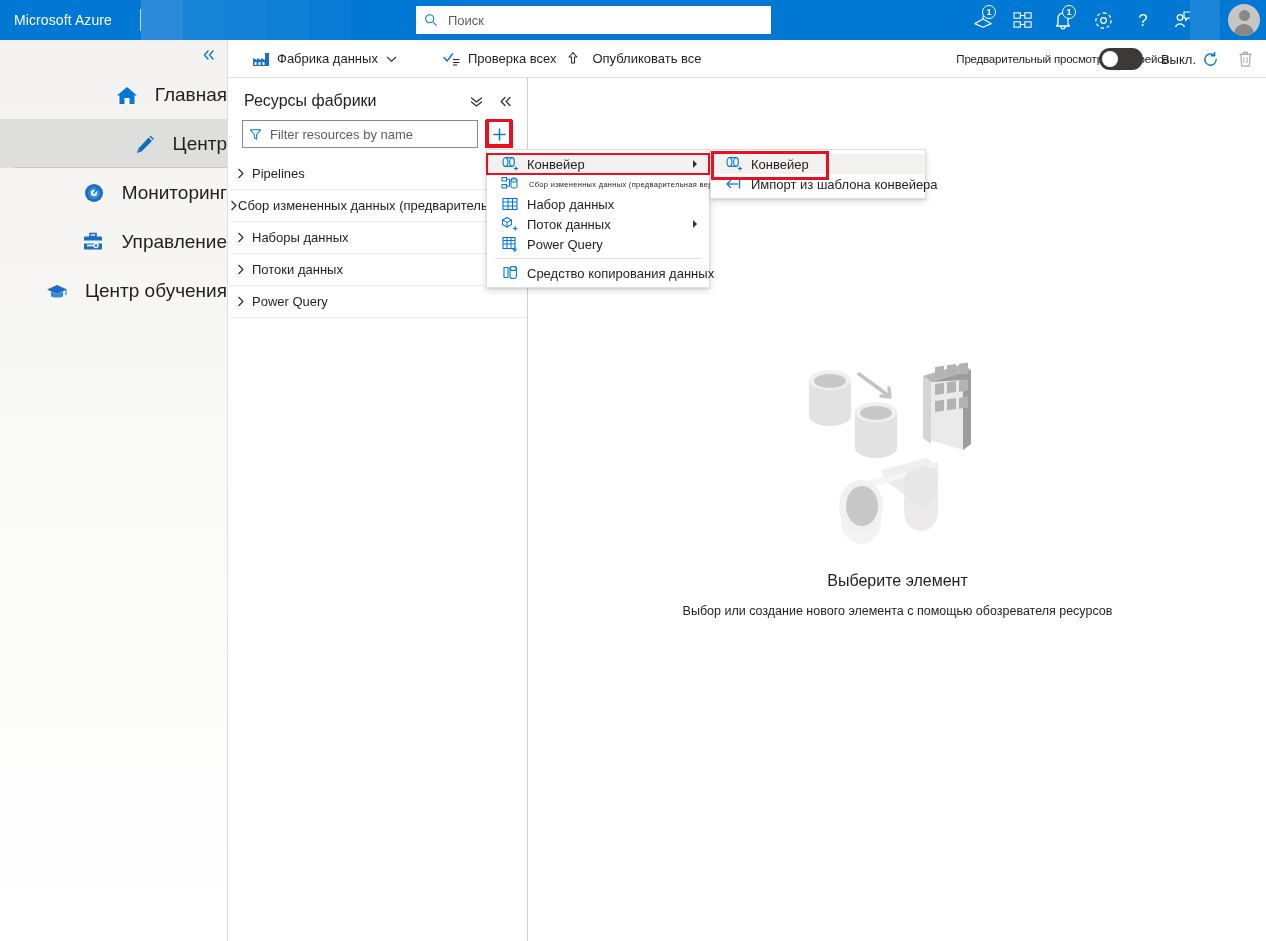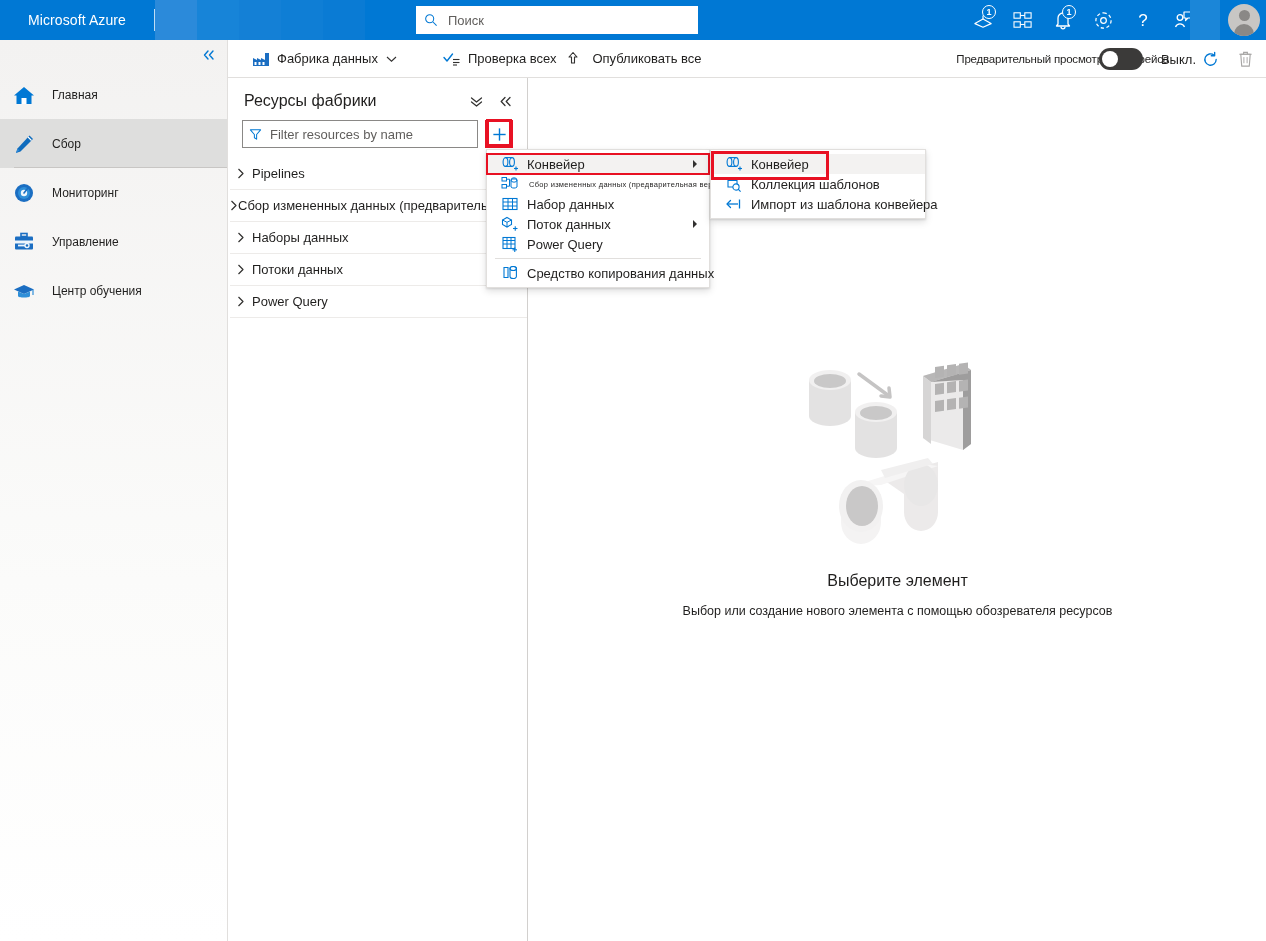--- a/index.html
+++ b/index.html
@@ -12,35 +12,35 @@
     color: #201f1e;
   }
   .app { position: relative; width: 1266px; height: 941px; }
 
   
   .topbar {
     position: absolute; left: 0; top: 0; width: 1266px; height: 40px;
     background: #0078d4; display: flex; align-items: center;
   }
   .brand {
-    color: #ffffff; font-size: 14px; padding-left: 28px;
+    color: #ffffff; font-size: 14px; padding-left: 14px;
     letter-spacing: .1px; white-space: nowrap;
   }
   .brand-divider {
     width: 1px; height: 22px; background: rgba(255,255,255,.75);
     margin-left: 28px;
   }
   .crumb-blocks { display: flex; height: 40px; align-items: stretch; }
   .cb { width: 42px; height: 40px; }
   .cb.a { background: #2b8ada; }
   .cb.b { background: #1784d8; }
   .cb.c { background: #1480d6; }
   .cb.d { background: #0f7ed5; }
   .cb.e { background: #0a7bd4; }
-  .searchwrap { position: absolute; left: 416px; top: 6px; width: 282px; height: 28px; }
+  .searchwrap { position: absolute; left: 416px; top: 6px; width: 355px; height: 28px; }
   .searchbox {
     width: 100%; height: 28px; background: #ffffff;
     display: flex; align-items: center; padding: 0 8px; border: none;
   }
   .searchbox .mag { margin-right: 8px; display: flex; }
   .search-input {
     border: none; outline: none; flex: 1; font-size: 13px;
     font-family: "Liberation Sans", sans-serif; color: #323130; background: transparent;
   }
   .search-input::placeholder { color: #605e5c; }
@@ -70,21 +70,21 @@
   
   .leftnav {
     position: absolute; left: 0; top: 40px; width: 228px; height: 901px;
     background: linear-gradient(to bottom, #f3f2f1 0%, #fbfbfa 60%, #ffffff 100%);
     border-right: 1px solid #e1dfdd;
   }
   .collapse-row { height: 30px; display: flex; justify-content: flex-end; align-items: center; padding-right: 10px; }
   .chev2 { color: #0078d4; font-size: 14px; cursor: pointer; line-height: 1; }
   .navitem {
     height: 49px; display: flex; align-items: center; padding-left: 12px;
-    font-size: 12px; color: #201f1e; cursor: pointer; position: relative;
+    font-size: 19px; color: #201f1e; cursor: pointer; position: relative; justify-content: flex-end;
   }
   .navitem.active { background: #dededd; }
   .navitem.active::after {
     content: ""; position: absolute; left: 14px; right: 0; bottom: 0; height: 1px; background: #c8c6c4;
   }
   .navicon { width: 34px; display: flex; align-items: center; justify-content: flex-start; }
   .navlabel { padding-left: 6px; }
 
   
   .adftoolbar {
@@ -292,21 +292,21 @@
     </div>
 
     <div class="navitem active">
       <span class="navicon">
         <svg width="24" height="22" viewBox="0 0 24 22">
           <path d="M17.5 2.5 L21 6 L8.5 18.5 L4 20 L5.5 15.5 Z" fill="#0f6cbd"></path>
           <path d="M16 4 L19.5 7.5" stroke="#ffffff" stroke-width="1.1"></path>
           <path d="M4 20 L5.5 15.5 L7.5 17.5 Z" fill="#2b88d8"></path>
         </svg>
       </span>
-      <span class="navlabel">Сбор</span>
+      <span class="navlabel">Центр</span>
     </div>
 
     <div class="navitem">
       <span class="navicon">
         <svg width="24" height="22" viewBox="0 0 24 22">
           <circle cx="12" cy="11" r="9" fill="#1b6ec2"></circle>
           <circle cx="12" cy="11" r="6" fill="#2f8fd8"></circle>
           <circle cx="12" cy="11" r="3.2" fill="#eef6fc"></circle>
           <path d="M12 11 L15.5 6.5" stroke="#1b6ec2" stroke-width="1.6" stroke-linecap="round"></path>
         </svg>
@@ -638,31 +638,20 @@
           <ellipse cx="11" cy="6" rx="2.4" ry="4.4" fill="none" stroke="#0078d4" stroke-width="1.1"></ellipse>
           <line x1="4.5" y1="1.6" x2="11" y2="1.6" stroke="#0078d4" stroke-width="1.1"></line>
           <line x1="4.5" y1="10.4" x2="11" y2="10.4" stroke="#0078d4" stroke-width="1.1"></line>
           <line x1="13" y1="12.5" x2="17" y2="12.5" stroke="#0078d4" stroke-width="1.1"></line>
           <line x1="15" y1="10.5" x2="15" y2="14.5" stroke="#0078d4" stroke-width="1.1"></line>
         </svg>
       </span>
       <span class="mlabel">Конвейер</span>
     </div>
 
-    <div class="mi">
-      <span class="mic">
-        <svg width="18" height="16" viewBox="0 0 18 16">
-          <path d="M3 2 L12 2 L12 11 L3 11 Z" fill="none" stroke="#0078d4" stroke-width="1.1"></path>
-          <line x1="3" y1="4.5" x2="12" y2="4.5" stroke="#0078d4" stroke-width="1"></line>
-          <circle cx="11" cy="11" r="3.1" fill="#ffffff" stroke="#0078d4" stroke-width="1.1"></circle>
-          <line x1="13.2" y1="13.2" x2="15.6" y2="15.6" stroke="#0078d4" stroke-width="1.2"></line>
-        </svg>
-      </span>
-      <span class="mlabel">Коллекция шаблонов</span>
-    </div>
 
     <div class="mi">
       <span class="mic">
         <svg width="18" height="16" viewBox="0 0 18 16">
           <line x1="2" y1="8" x2="13" y2="8" stroke="#0078d4" stroke-width="1.3"></line>
           <path d="M5.5 4.5 L2 8 L5.5 11.5" fill="none" stroke="#0078d4" stroke-width="1.3" stroke-linecap="round" stroke-linejoin="round"></path>
           <line x1="14.5" y1="3.5" x2="14.5" y2="12.5" stroke="#0078d4" stroke-width="1.3"></line>
         </svg>
       </span>
       <span class="mlabel">Импорт из шаблона конвейера</span>

